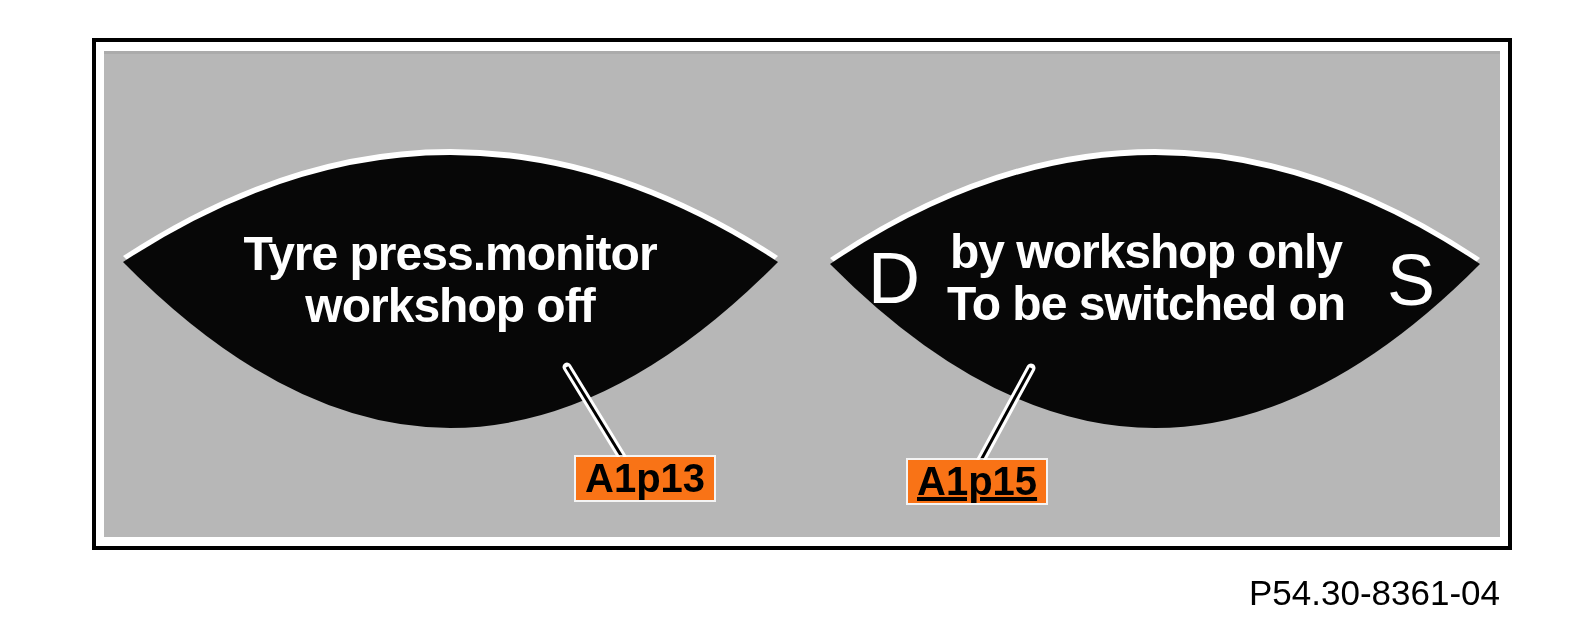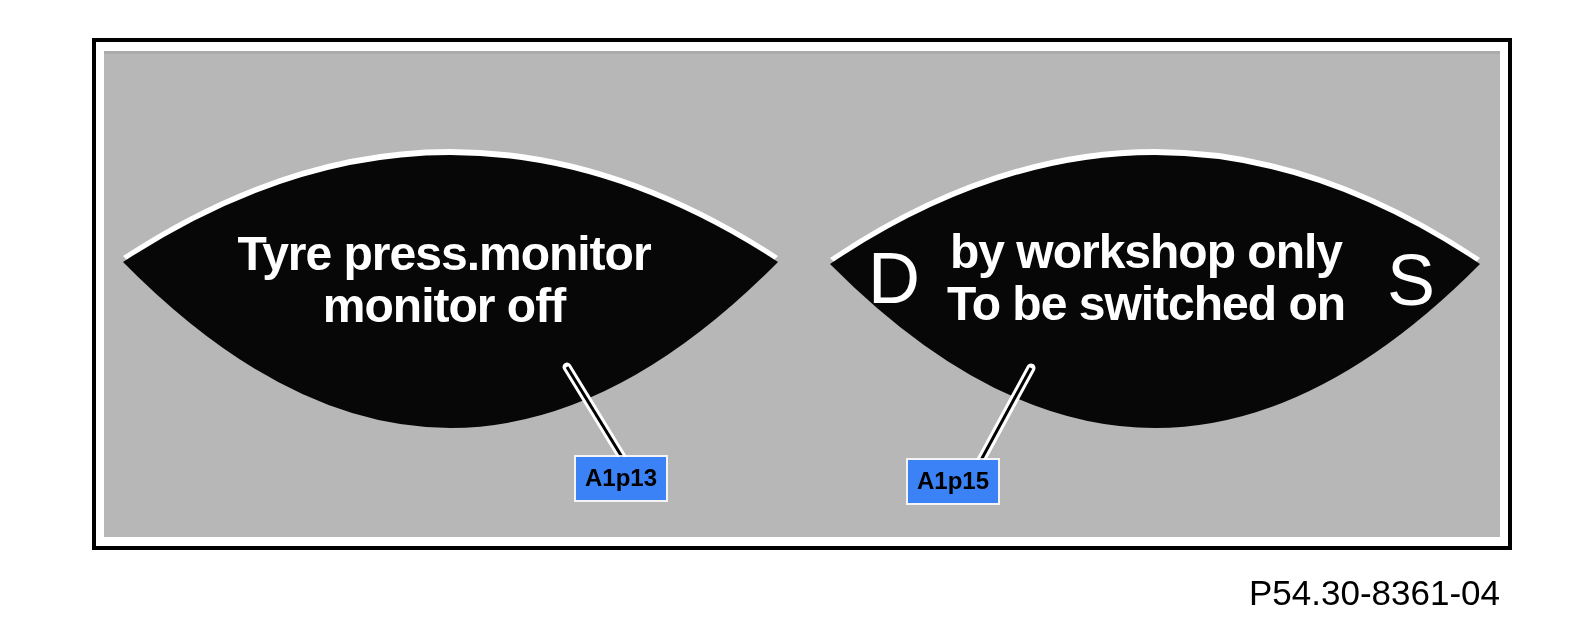--- a/index.html
+++ b/index.html
@@ -61,24 +61,24 @@
     position: absolute;
     color: #ffffff;
     font-weight: 400;
     font-size: 72px;
     line-height: 80px;
     text-align: center;
     white-space: nowrap;
   }
   .callout-label {
     position: absolute;
-    background: #3b82f6;
+    background: #f97316;
     color: #000000;
     font-weight: bold;
-    font-size: 24px;
+    font-size: 40px;
     line-height: 40px;
     padding: 1px 9px 2px 9px;
     white-space: nowrap;
     box-shadow: 0 0 0 2px rgba(255,255,255,0.85);
   }
   .figure-number {
     position: absolute;
     right: 83px;
     top: 577px;
     color: #000000;
@@ -112,31 +112,31 @@
     <g>
       <line x1="567" y1="367" x2="622" y2="457" stroke="#ffffff" stroke-width="9" stroke-linecap="round"></line>
       <line x1="567" y1="367" x2="622" y2="457" stroke="#000000" stroke-width="3" stroke-linecap="butt"></line>
     </g>
     <g>
       <line x1="1031" y1="368" x2="980" y2="462" stroke="#ffffff" stroke-width="9" stroke-linecap="round"></line>
       <line x1="1031" y1="368" x2="980" y2="462" stroke="#000000" stroke-width="3" stroke-linecap="butt"></line>
     </g>
   </svg>
 
-  <div class="display-text" style="left:144px; top:228px; width:600px;">
+  <div class="display-text" style="left:150px; top:228px; width:600px;">
     <div>Tyre press.monitor</div>
-    <div>monitor off</div>
+    <div>workshop off</div>
   </div>
 
   <div class="display-text" style="left:896px; top:226px; width:500px;">
     <div>by workshop only</div>
     <div>To be switched on</div>
   </div>
 
   <div class="display-letter" style="left:854px; top:238px; width:80px;">D</div>
   <div class="display-letter" style="left:1371px; top:240px; width:80px;">S</div>
 
   <div class="callout-label" style="left:576px; top:457px;">A1p13</div>
-  <div class="callout-label" style="left:908px; top:460px;">A1p15</div>
+  <div class="callout-label" style="left:908px; top:460px;text-decoration:underline;">A1p15</div>
 
   <div class="figure-number">P54.30-8361-04</div>
 
 </div>
 
 </body></html>

